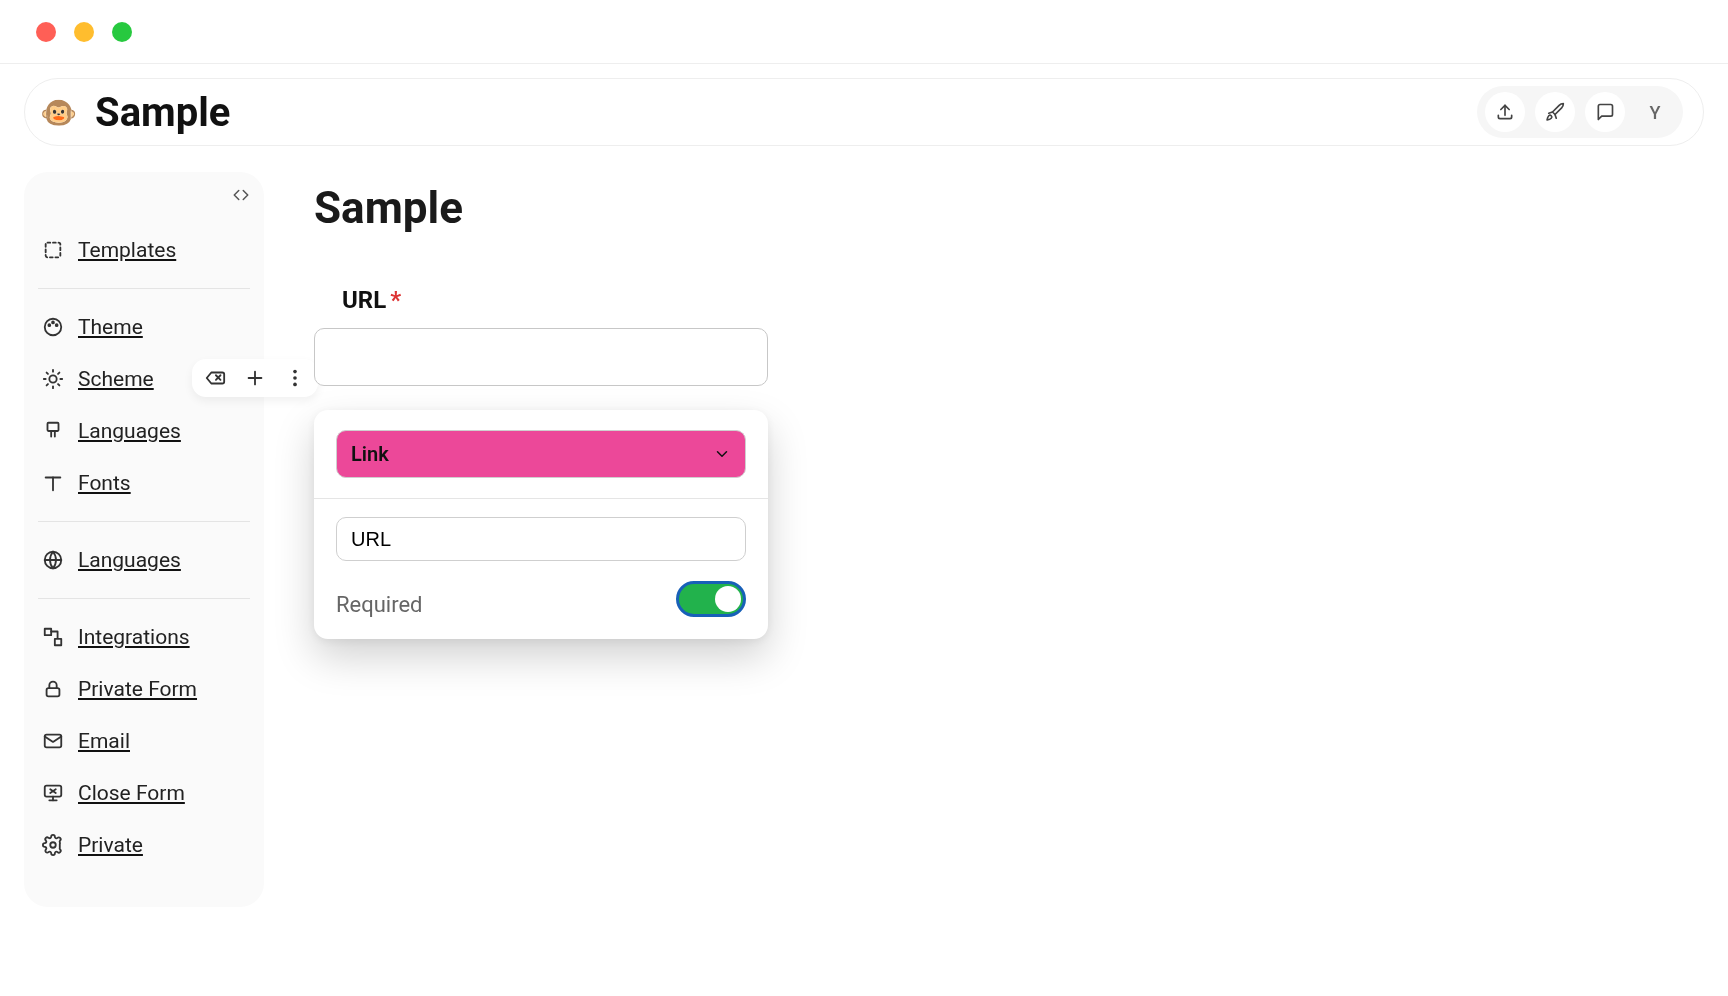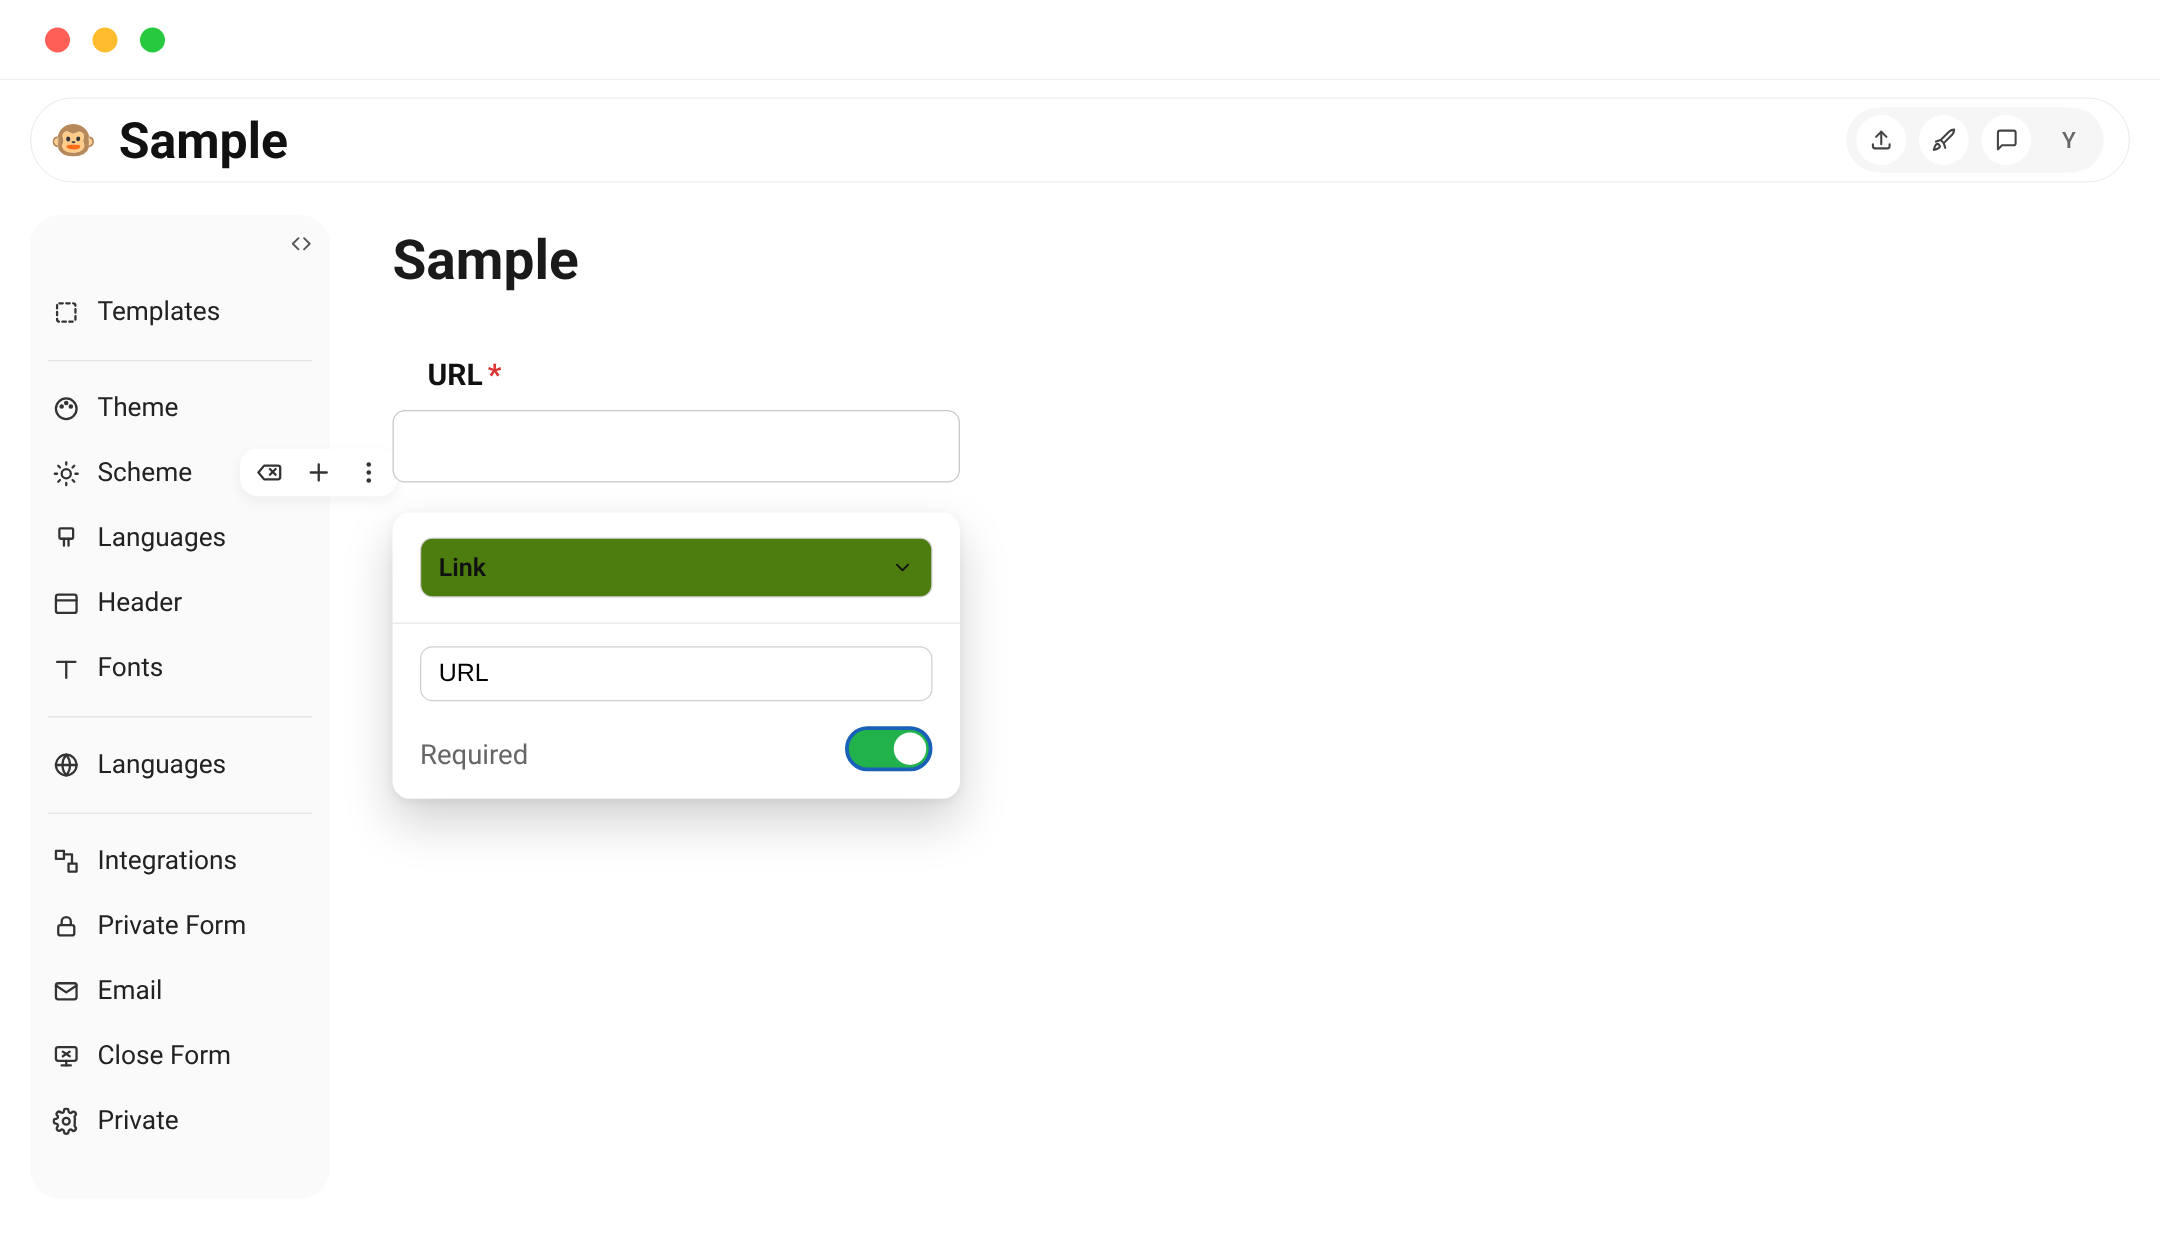--- a/index.html
+++ b/index.html
@@ -91,21 +91,21 @@
     border-radius: 24px;
     padding: 18px 14px 30px 14px;
     position: relative;
   }
   .sidebar-toggle {
     position: absolute;
     top: 14px; right: 14px;
     color: #555;
     cursor: pointer;
   }
-  .side-group { padding: 6px 0; }
+  .side-group { padding: 6px 0; text-decoration: underline; }
   .side-item {
     display: flex;
     align-items: center;
     gap: 14px;
     padding: 14px 4px 14px 4px;
     font-size: 21px;
     color: #222;
     cursor: pointer;
     position: relative;
   }
@@ -181,21 +181,21 @@
     height: 48px;
     border: 1px solid #cfcfcf;
     border-radius: 10px;
     display: flex;
     align-items: center;
     justify-content: space-between;
     padding: 0 14px;
     font-size: 20px;
     font-weight: 600;
     cursor: pointer;
-    background: #4d7c0f;
+    background: #ec4899;
   }
   .popover-divider {
     height: 1px;
     background: #e5e5e5;
     margin: 20px -22px 18px -22px;
   }
   .popover-input {
     width: 100%;
     height: 44px;
     border: 1px solid #cfcfcf;
@@ -348,29 +348,20 @@
         <span class="icon">
           <svg width="22" height="22" viewBox="0 0 24 24" fill="none" stroke="currentColor" stroke-width="2" stroke-linecap="round" stroke-linejoin="round">
               <rect x="6" y="3" width="12" height="9" rx="1"></rect>
               <path d="M10 12v6"></path>
               <path d="M14 12v6"></path>
             </svg>
         </span>
         <span>Languages</span>
       </div>
 
-      <div class="side-item">
-        <span class="icon">
-          <svg width="22" height="22" viewBox="0 0 24 24" fill="none" stroke="currentColor" stroke-width="2" stroke-linecap="round" stroke-linejoin="round">
-              <rect x="3" y="4" width="18" height="16" rx="2"></rect>
-              <line x1="3" y1="9" x2="21" y2="9"></line>
-            </svg>
-        </span>
-        <span>Header</span>
-      </div>
 
       <div class="side-item">
         <span class="icon">
           <svg width="22" height="22" viewBox="0 0 24 24" fill="none" stroke="currentColor" stroke-width="2" stroke-linecap="round" stroke-linejoin="round">
               <polyline points="4 6 12 6 20 6"></polyline>
               <line x1="12" y1="6" x2="12" y2="20"></line>
             </svg>
         </span>
         <span>Fonts</span>
       </div>

